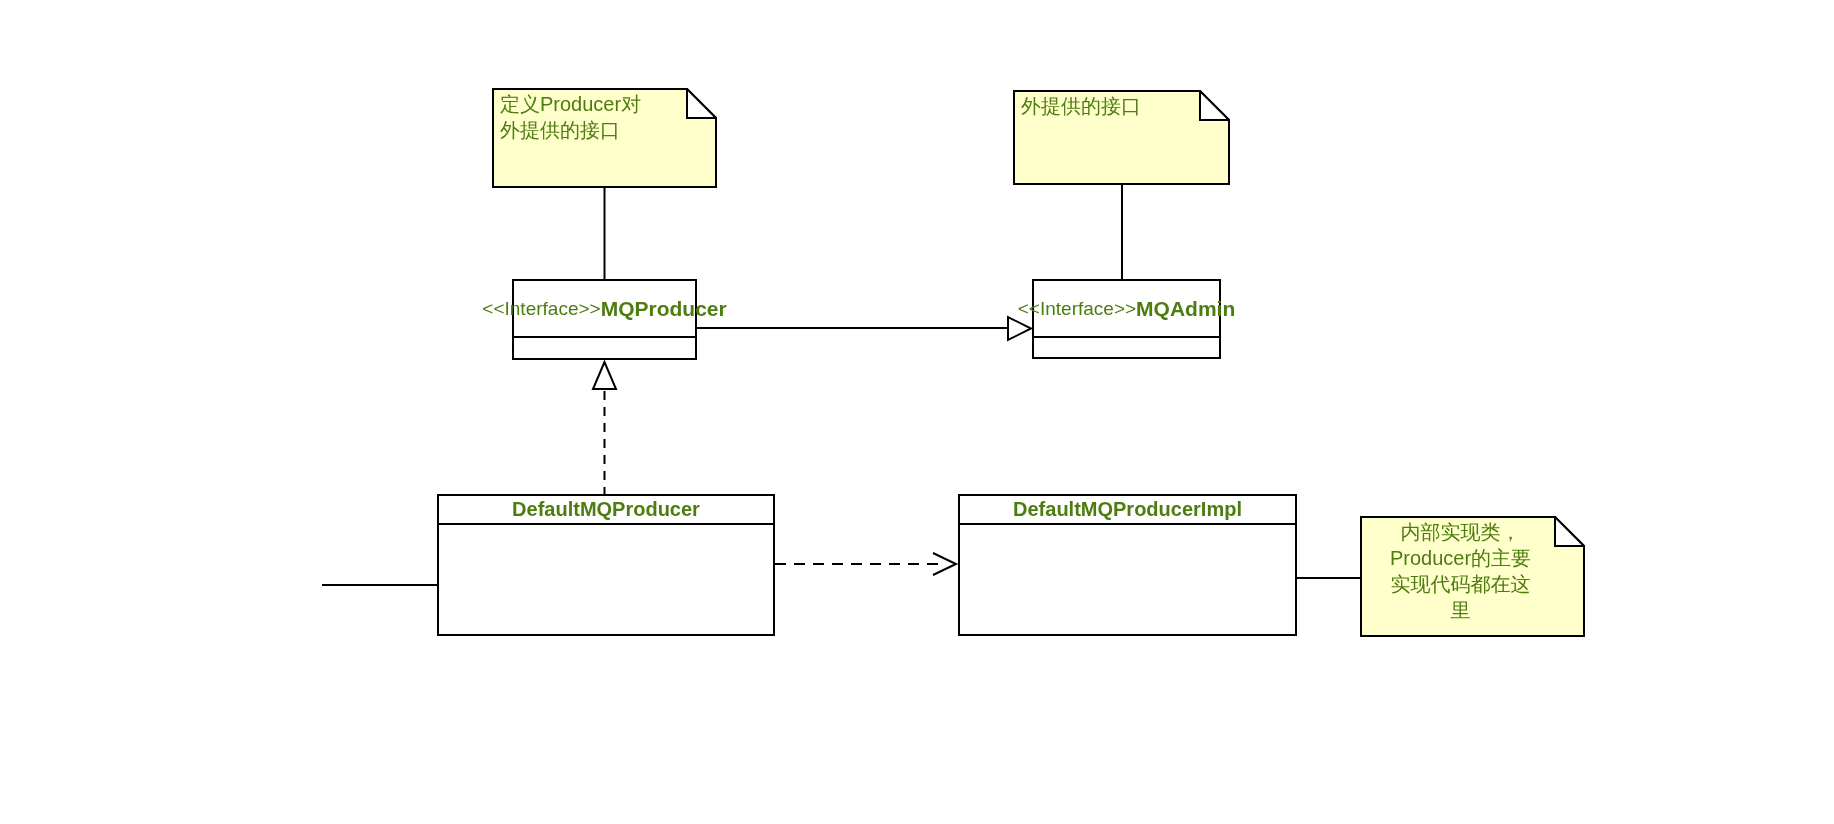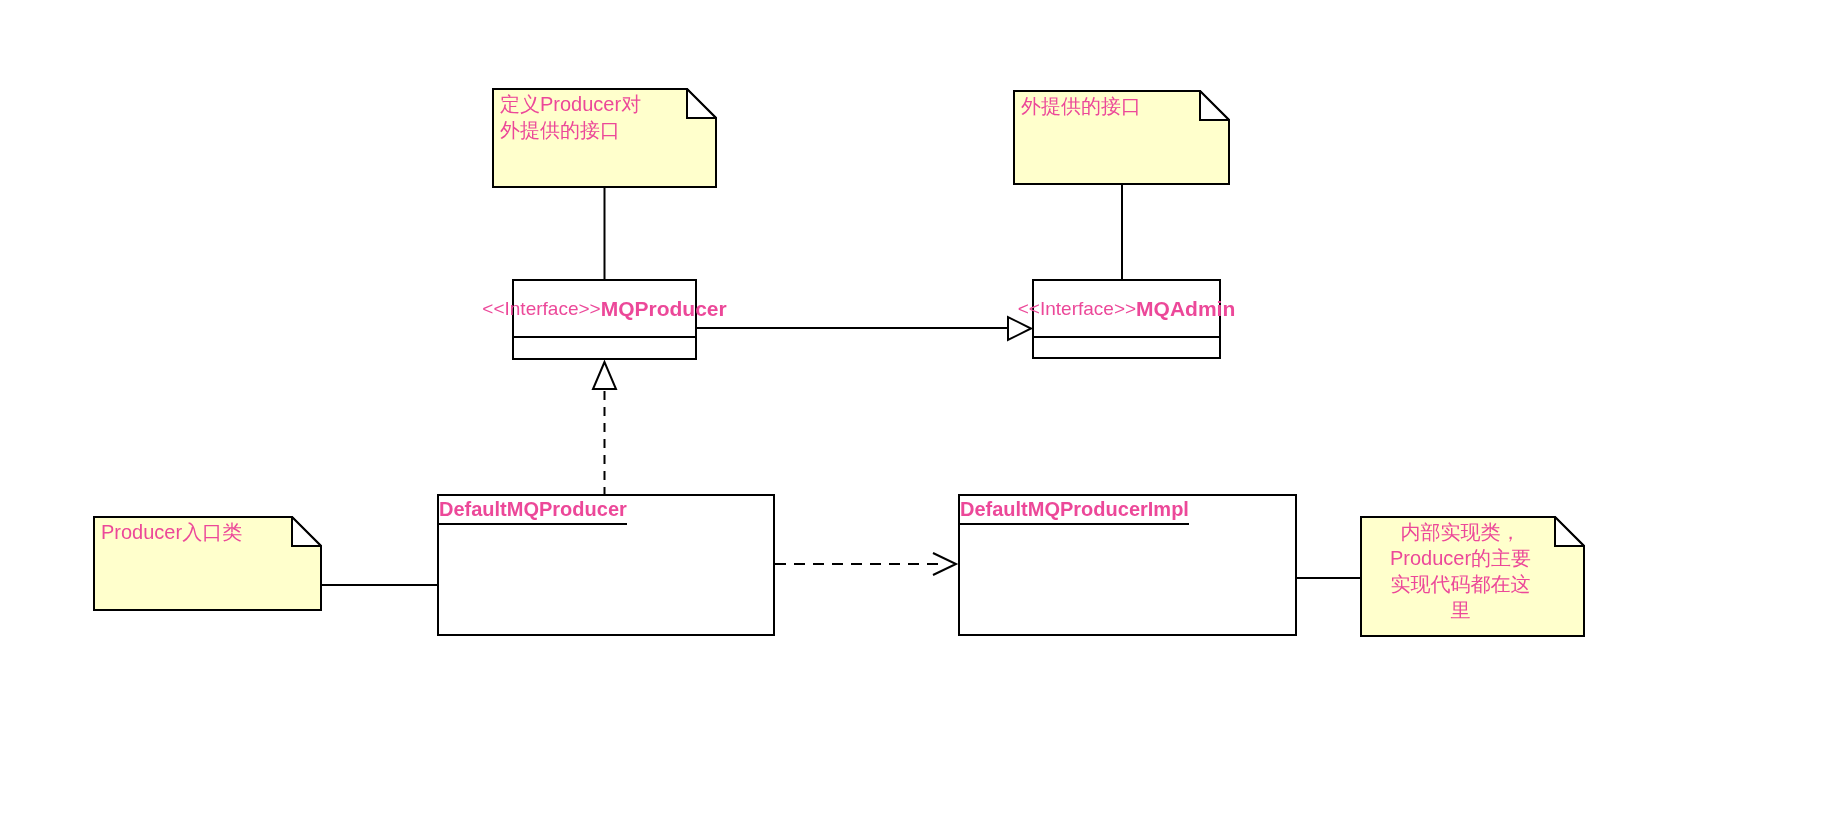--- a/index.html
+++ b/index.html
@@ -2,21 +2,21 @@
 <html><head>
 <meta charset="utf-8">
 <style>
   html, body { margin: 0; padding: 0; background: #ffffff; }
   .canvas {
     position: relative;
     width: 1834px;
     height: 824px;
     background: #ffffff;
     font-family: "Liberation Sans", "DejaVu Sans", sans-serif;
-    color: #ec4899;
+    color: #4d7c0f;
     overflow: hidden;
   }
   svg.edges {
     position: absolute;
     left: 0; top: 0;
     width: 1834px; height: 824px;
   }
   
   .note { position: absolute; }
   .note svg.note-bg { position: absolute; left: 0; top: 0; }
@@ -48,20 +48,21 @@
   .iface .stereotype { font-size: 19px; line-height: 24px; }
   .iface .iface-name { font-size: 21px; line-height: 26px; font-weight: bold; }
   .iface .iface-body { flex: 1; }
   
   .clazz {
     position: absolute;
     box-sizing: border-box;
     background: #ffffff;
     border: 2px solid #000;
     display: flex;
+    flex-direction: column;
   }
   .clazz .clazz-title {
     box-sizing: border-box;
     height: 29px;
     border-bottom: 2px solid #000;
     display: flex;
     align-items: center;
     justify-content: center;
     font-size: 20px;
     font-weight: bold;
@@ -100,27 +101,20 @@
   </div>
 
   <div class="note" style="left:1013px; top:90px; width:217px; height:95px;">
     <svg class="note-bg" width="217" height="95" viewBox="0 0 217 95" xmlns="http://www.w3.org/2000/svg">
       <polygon points="1,1 187,1 216,30 216,94 1,94" fill="#ffffcc" stroke="#000" stroke-width="2"></polygon>
       <polygon points="187,1 187,30 216,30" fill="#ffffff" stroke="#000" stroke-width="2"></polygon>
     </svg>
     <div class="note-text">外提供的接口</div>
   </div>
 
-  <div class="note" style="left:93px; top:516px; width:229px; height:95px;">
-    <svg class="note-bg" width="229" height="95" viewBox="0 0 229 95" xmlns="http://www.w3.org/2000/svg">
-      <polygon points="1,1 199,1 228,30 228,94 1,94" fill="#ffffcc" stroke="#000" stroke-width="2"></polygon>
-      <polygon points="199,1 199,30 228,30" fill="#ffffff" stroke="#000" stroke-width="2"></polygon>
-    </svg>
-    <div class="note-text">Producer入口类</div>
-  </div>
 
   <div class="note" style="left:1360px; top:516px; width:225px; height:121px;text-align:center;">
     <svg class="note-bg" width="225" height="121" viewBox="0 0 225 121" xmlns="http://www.w3.org/2000/svg">
       <polygon points="1,1 195,1 224,30 224,120 1,120" fill="#ffffcc" stroke="#000" stroke-width="2"></polygon>
       <polygon points="195,1 195,30 224,30" fill="#ffffff" stroke="#000" stroke-width="2"></polygon>
     </svg>
     <div class="note-text">内部实现类，
 Producer的主要
 实现代码都在这
 里</div>

